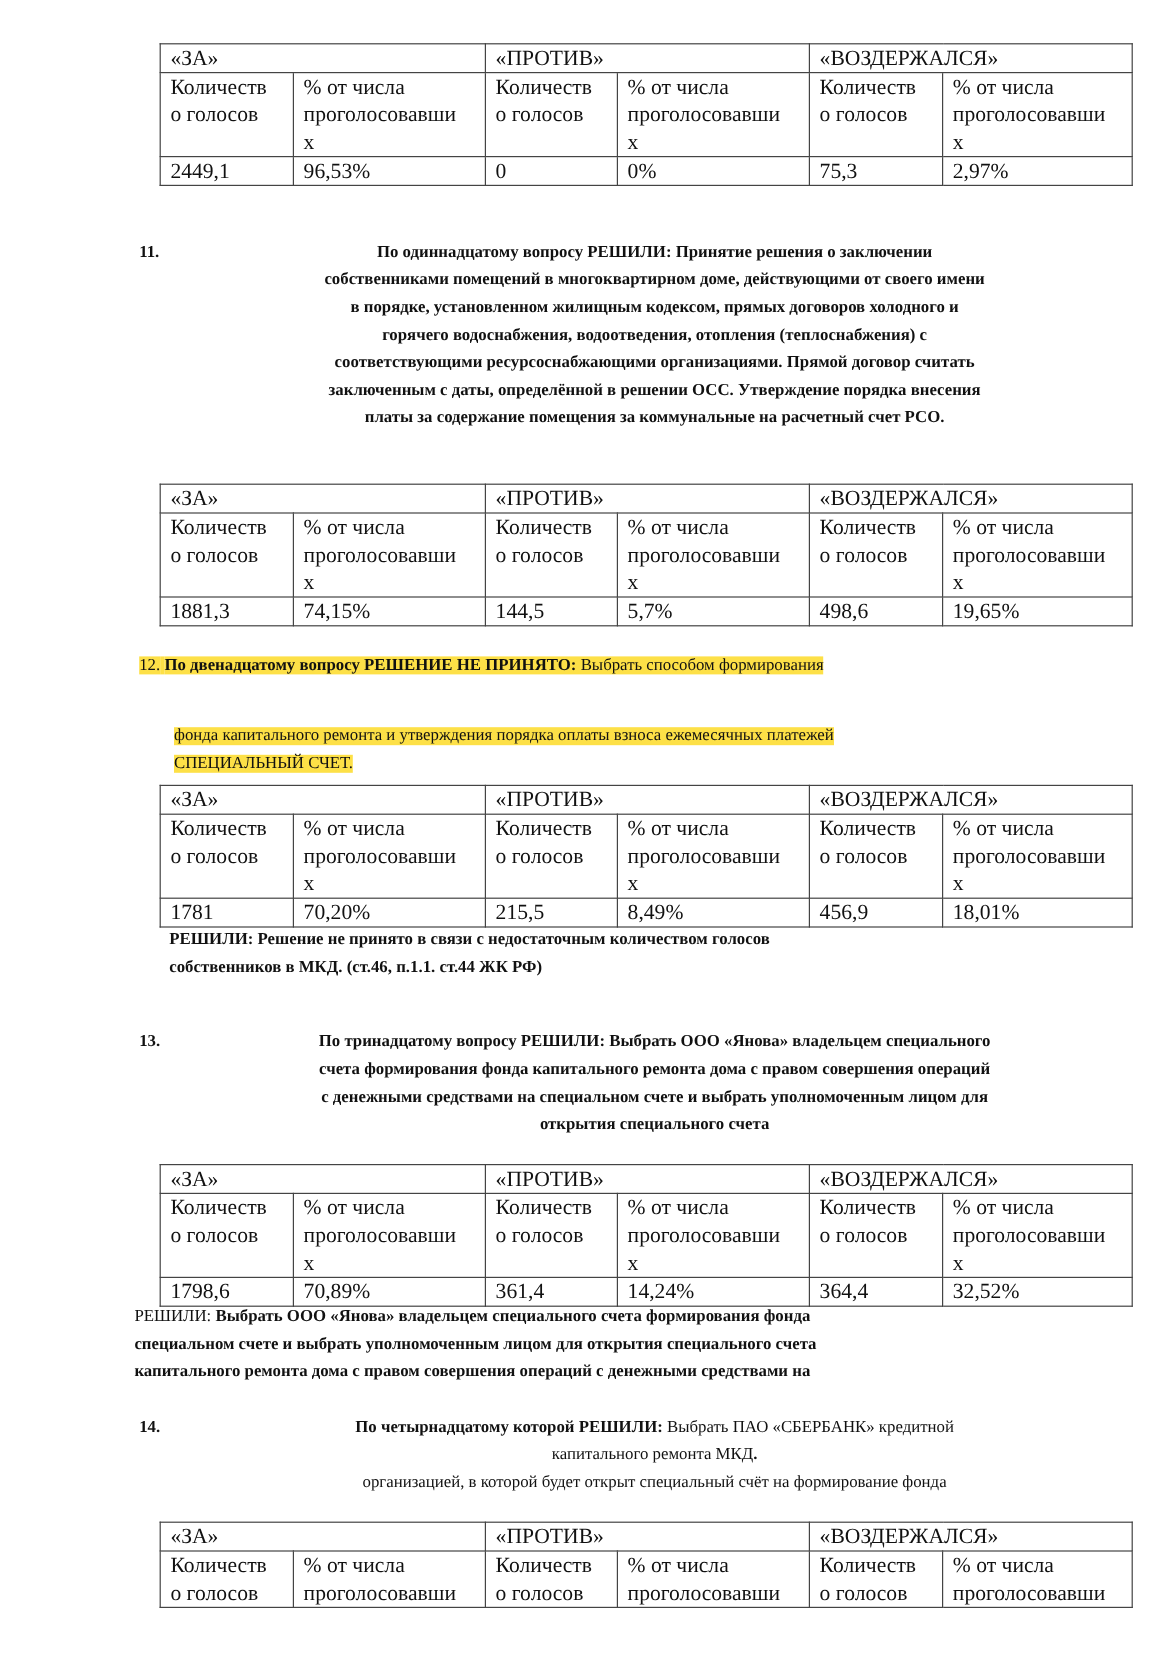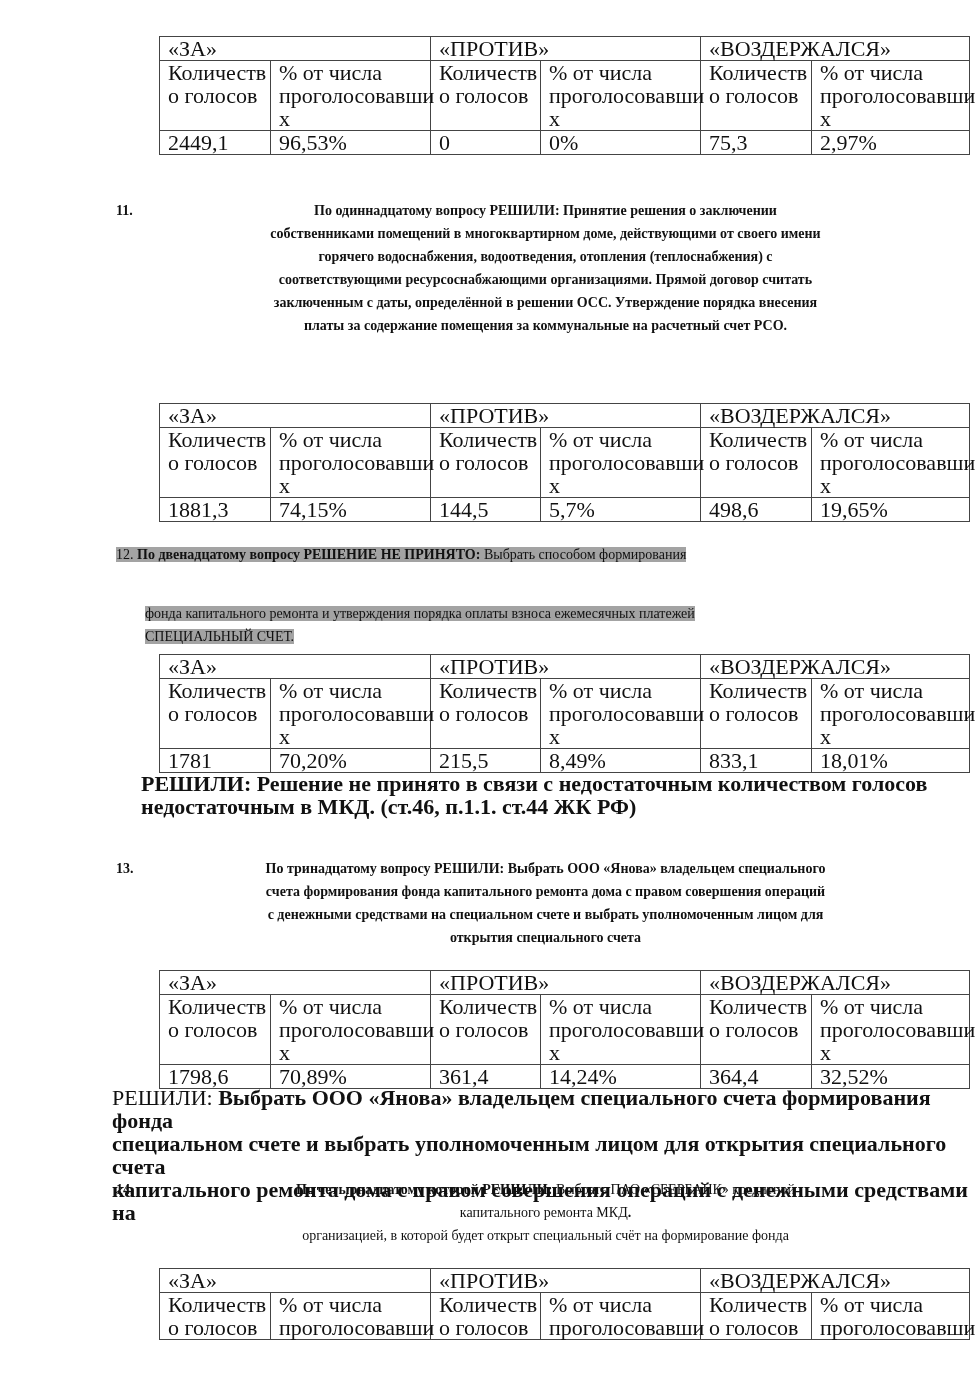--- a/index.html
+++ b/index.html
@@ -4,43 +4,43 @@
   <style>
     html, body { margin: 0; padding: 0; background: #ffffff; }
     body {
       width: 980px; height: 1386px; position: relative; overflow: hidden;
       font-family: "Liberation Serif", "DejaVu Serif", serif;
       color: #111111;
     }
     .vote-table {
       position: absolute; left: 133px; width: 810px;
       border-collapse: collapse; table-layout: fixed;
-      font-size: 22px; line-height: 23px; margin-left: 26px;
+      font-size: 18px; line-height: 23px;
     }
     .vote-table td {
       border: 1.5px solid #444;
       padding: 0 0 0 8px;
       vertical-align: top;
     }
     .vote-table col.c1 { width: 111px; }
     .vote-table col.c2 { width: 160px; }
     .vote-table col.c3 { width: 110px; }
     .vote-table col.c4 { width: 160px; }
     .vote-table col.c5 { width: 111px; }
     .vote-table col.c6 { width: 158px; }
     .item {
       position: absolute; left: 116px; width: 830px;
       font-size: 14px; line-height: 23px;
     }
     .item .num { position: absolute; left: 0; top: 0; font-weight: bold; }
     .item .body { padding-left: 29px; text-align: center; }
     .b { font-weight: bold; }
-    .hl { background: #a3a3a3; }
+    .hl { background: #fde047; }
     .note {
-      position: absolute; font-size: 22px; line-height: 23px;
+      position: absolute; font-size: 14px; line-height: 23px;
     }
   </style>
 </head>
 <body>
 
 <table class="vote-table" style="top:36px;">
   <colgroup>
       <col class="c1">
       <col class="c2">
       <col class="c3">
@@ -71,20 +71,21 @@
     <td>2,97%</td>
   </tr>
 </tbody>
   </table>
 
 <div class="item" style="top:199px;">
   <span class="num">11.</span>
   <div class="body b">
     <div>По одиннадцатому вопросу РЕШИЛИ: Принятие решения о заключении</div>
     <div>собственниками помещений в многоквартирном доме, действующими от своего имени</div>
+    <div>в порядке, установленном жилищным кодексом, прямых договоров холодного и</div>
     <div>горячего водоснабжения, водоотведения, отопления (теплоснабжения) с</div>
     <div>соответствующими ресурсоснабжающими организациями. Прямой договор считать</div>
     <div>заключенным с даты, определённой в решении ОСС. Утверждение порядка внесения</div>
     <div>платы за содержание помещения за коммунальные на расчетный счет РСО.</div>
   </div>
 </div>
 
 <table class="vote-table" style="top:403px;">
   <colgroup>
       <col class="c1">
@@ -148,29 +149,29 @@
     <td><span>Количеств</span><br><span>о голосов</span></td>
     <td><span>% от числа</span><br><span>проголосовавши</span><br><span>х</span></td>
     <td><span>Количеств</span><br><span>о голосов</span></td>
     <td><span>% от числа</span><br><span>проголосовавши</span><br><span>х</span></td>
   </tr>
   <tr>
     <td>1781</td>
     <td>70,20%</td>
     <td>215,5</td>
     <td>8,49%</td>
-    <td>833,1</td>
+    <td>456,9</td>
     <td>18,01%</td>
   </tr>
 </tbody>
   </table>
 
 <div class="note b" style="top:772px; left:141px;">
   <div><span>РЕШИЛИ:</span><span> Решение не принято в связи с недостаточным количеством голосов</span></div>
-  <div>недостаточным в МКД. (ст.46, п.1.1. ст.44 ЖК РФ)</div>
+  <div>собственников в МКД. (ст.46, п.1.1. ст.44 ЖК РФ)</div>
 </div>
 
 <div class="item" style="top:857px;">
   <span class="num">13.</span>
   <div class="body b">
     <div>По тринадцатому вопросу РЕШИЛИ: Выбрать ООО «Янова» владельцем специального</div>
     <div>счета формирования фонда капитального ремонта дома с правом совершения операций</div>
     <div>с денежными средствами на специальном счете и выбрать уполномоченным лицом для</div>
     <div>открытия специального счета</div>
   </div>

